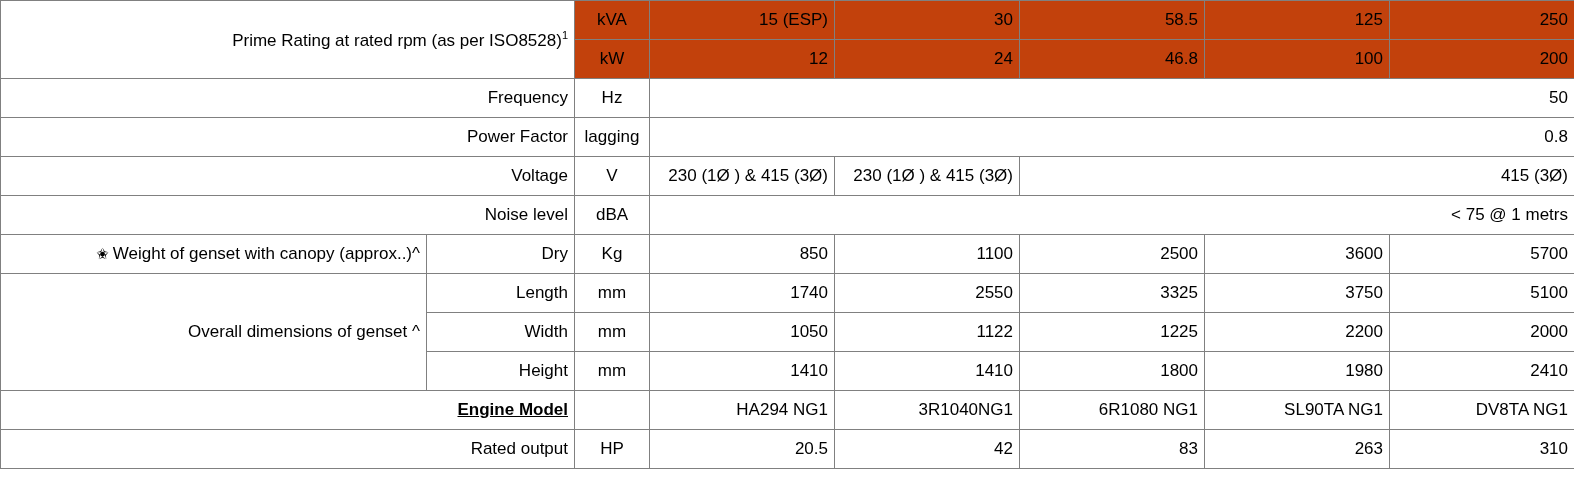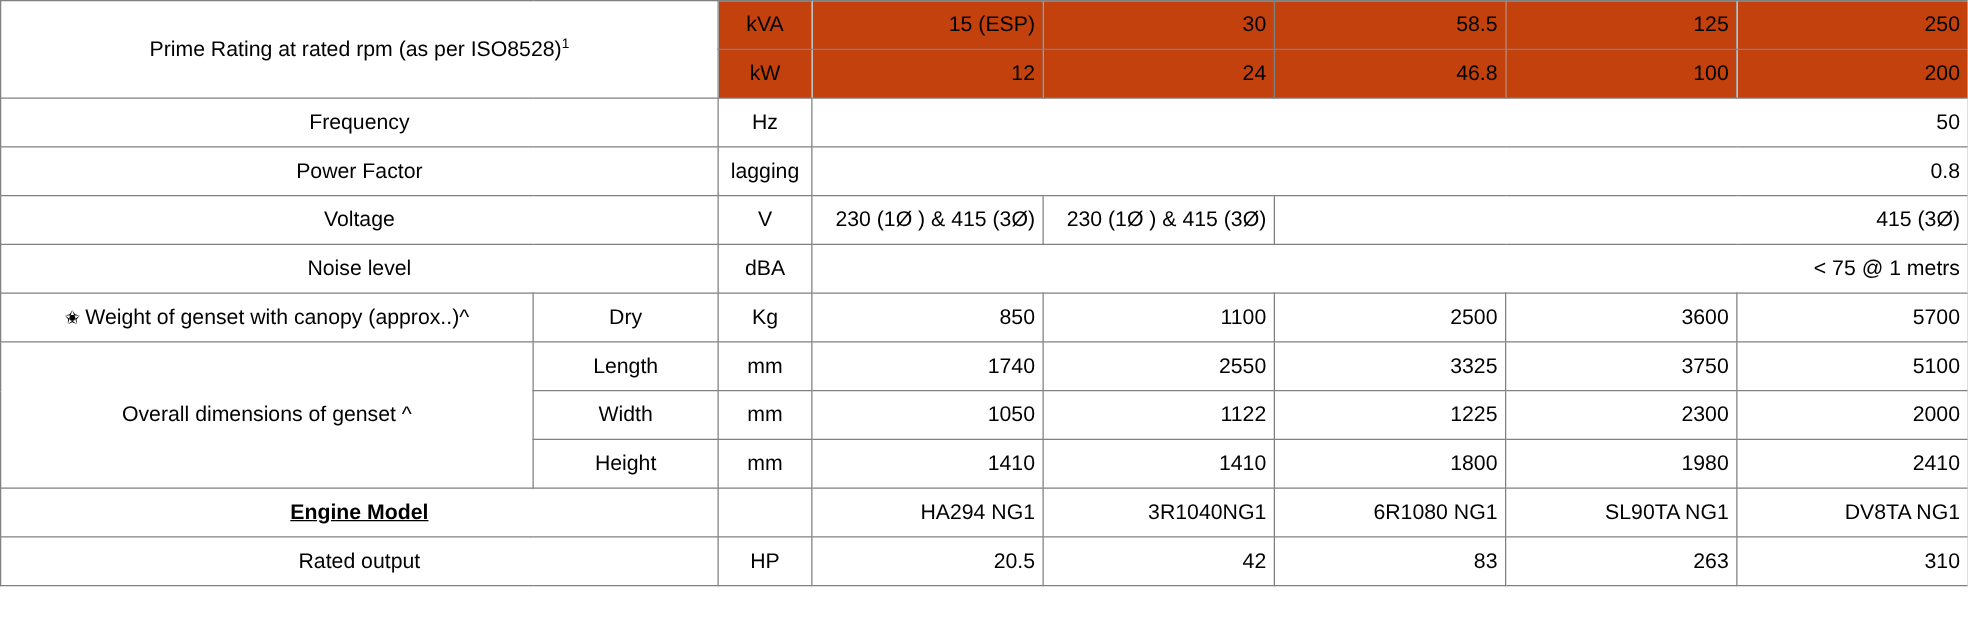--- a/index.html
+++ b/index.html
@@ -24,21 +24,21 @@
     border: 1px solid #808080;
     font-size: 17px;
     padding: 0 6px;
     height: 39px;
     vertical-align: middle;
     line-height: 1.15;
     white-space: nowrap;
     overflow: hidden;
   }
   td.label {
-    text-align: center;
+    text-align: right;
     padding-left: 10px;
   }
   td.center {
     text-align: right;
   }
   td.shaded {
     background: #c2410c;
   }
   td.bold {
     font-weight: bold;
@@ -148,21 +148,21 @@
       <td class="center">3750</td>
       <td class="center">5100</td>
     </tr>
 
     <tr>
       <td class="label">Width</td>
       <td class="unit">mm</td>
       <td class="center">1050</td>
       <td class="center">1122</td>
       <td class="center">1225</td>
-      <td class="center">2300</td>
+      <td class="center">2200</td>
       <td class="center">2000</td>
     </tr>
 
     <tr>
       <td class="label">Height</td>
       <td class="unit">mm</td>
       <td class="center">1410</td>
       <td class="center">1410</td>
       <td class="center">1800</td>
       <td class="center">1980</td>

